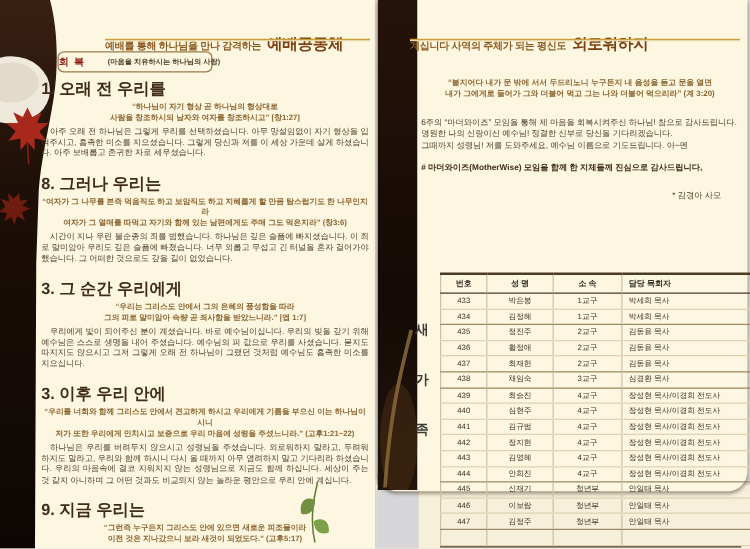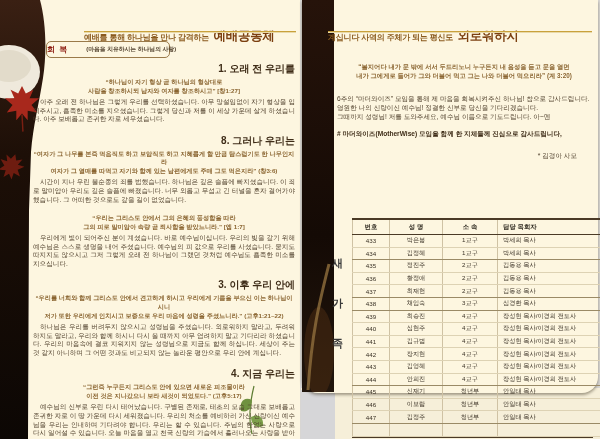--- a/index.html
+++ b/index.html
@@ -46,21 +46,21 @@
     position:absolute;left:46px;top:41px;width:122px;height:15px;
     border:1.5px solid #9a7a4a;border-radius:5px;
     display:flex;align-items:center;gap:18px;
     background:#fdf6e0;white-space:nowrap;
   }
   .badge .b1{font-size:8px;font-weight:bold;color:#8b1a0e;letter-spacing:1px;}
   .badge .b2{font-size:5.8px;font-weight:bold;color:#4a3a26;}
   
   .sections{position:absolute;left:33px;top:62px;width:262px;}
   .section{margin-bottom:10px;}
-  .sec-title{font-size:10px;font-weight:bold;color:#3f2d18;margin-bottom:2px;text-align:right;}
+  .sec-title{font-size:13px;font-weight:bold;color:#3f2d18;margin-bottom:2px;}
   .sec-quote{font-size:6.2px;font-weight:bold;color:#8a6531;text-align:center;
     line-height:1.38;margin-bottom:3px;}
   .sec-body{font-size:6.6px;color:#4c3c28;line-height:1.3;text-align:justify;
     text-indent:7px;}
   
   .r-quote{position:absolute;left:337px;top:62px;width:254px;text-align:center;
     font-size:6.3px;font-weight:bold;color:#8a6531;line-height:1.45;}
   .r-prayer{position:absolute;left:337px;top:94px;width:256px;
     font-size:6.6px;color:#4c3c28;line-height:1.4;}
   .r-thanks{position:absolute;left:337px;top:130px;width:256px;
@@ -174,36 +174,37 @@
     </div>
       <div class="section">
       <div class="sec-title">8. 그러나 우리는</div>
       <div class="sec-quote">
         <div>“여자가 그 나무를 본즉 먹음직도 하고 보암직도 하고 지혜롭게 할 만큼 탐스럽기도 한 나무인지라</div>
         <div>여자가 그 열매를 따먹고 자기와 함께 있는 남편에게도 주매 그도 먹은지라” (창3:6)</div>
       </div>
       <div class="sec-body">시간이 지나 우린 불순종의 죄를 범했습니다. 하나님은 깊은 슬픔에 빠지셨습니다. 이 죄로 말미암아 우리도 깊은 슬픔에 빠졌습니다. 너무 외롭고 무섭고 긴 터널을 혼자 걸어가야 했습니다. 그 어떠한 것으로도 갚을 길이 없었습니다.</div>
     </div>
       <div class="section">
+      <div class="sec-title">3. 그 순간 우리에게</div>
       <div class="sec-quote">
         <div>“우리는 그리스도 안에서 그의 은혜의 풍성함을 따라</div>
         <div>그의 피로 말미암아 속량 곧 죄사함을 받았느니라.” [엡 1:7]</div>
       </div>
       <div class="sec-body">우리에게 빛이 되어주신 분이 계셨습니다. 바로 예수님이십니다. 우리의 빚을 갚기 위해 예수님은 스스로 생명을 내어 주셨습니다. 예수님의 피 값으로 우리를 사셨습니다. 묻지도 따지지도 않으시고 그저 그렇게 오래 전 하나님이 그랬던 것처럼 예수님도 흡족한 미소를 지으십니다.</div>
     </div>
       <div class="section">
       <div class="sec-title">3. 이후 우리 안에</div>
       <div class="sec-quote">
         <div>“우리를 너희와 함께 그리스도 안에서 견고하게 하시고 우리에게 기름을 부으신 이는 하나님이시니</div>
         <div>저가 또한 우리에게 인치시고 보증으로 우리 마음에 성령을 주셨느니라.” (고후1:21~22)</div>
       </div>
       <div class="sec-body">하나님은 우리를 버려두지 않으시고 성령님을 주셨습니다. 외로워하지 말라고, 두려워하지도 말라고, 우리와 함께 하시니 다시 올 때까지 아무 염려하지 말고 기다리라 하셨습니다. 우리의 마음속에 결코 지워지지 않는 성령님으로 지금도 함께 하십니다. 세상이 주는 것 같지 아니하며 그 어떤 것과도 비교되지 않는 놀라운 평안으로 우리 안에 계십니다.</div>
     </div>
       <div class="section">
-      <div class="sec-title">4. 지금 우리는</div>
+      <div class="sec-title">9. 지금 우리는</div>
       <div class="sec-quote">
         <div>“그런즉 누구든지 그리스도 안에 있으면 새로운 피조물이라</div>
         <div>이전 것은 지나갔으니 보라 새것이 되었도다.” (고후5:17)</div>
       </div>
       <div class="sec-body">예수님의 신부로 우린 다시 태어났습니다. 구별된 존재로, 태초의 모습 그대로 보배롭고 존귀한 자로 이 땅 가운데 다시 세워졌습니다. 우리의 처소를 예비하러 가신 신랑이신 예수님을 우리는 인내하며 기다려야 합니다. 우리는 할 수 있습니다. 주님의 한없는 사랑으로 다시 일어설 수 있습니다. 오늘 마음을 열고 천국 신랑의 가슴에서 흘러나오는 사랑을 받아들이시지 않겠습니까?</div>
     </div>
     </div>
 
   <div class="r-quote">
     <div>“볼지어다 내가 문 밖에 서서 두드리노니 누구든지 내 음성을 듣고 문을 열면</div>

